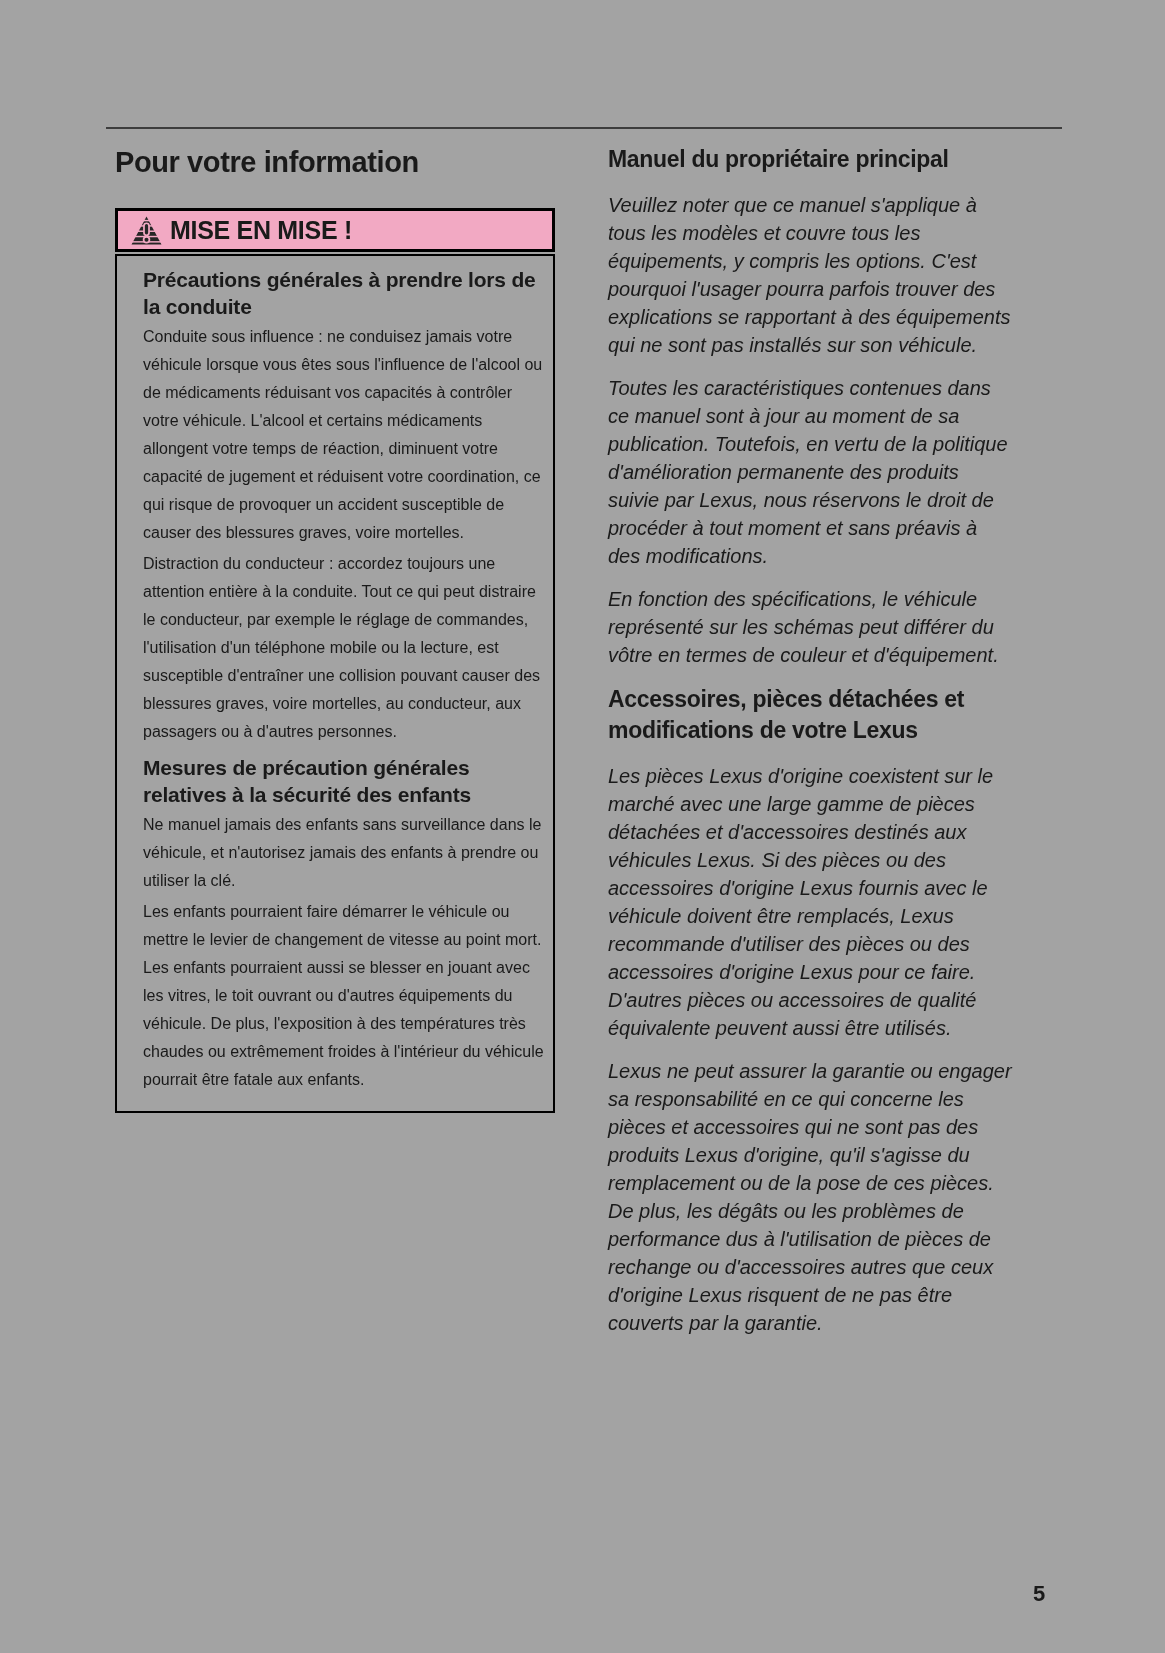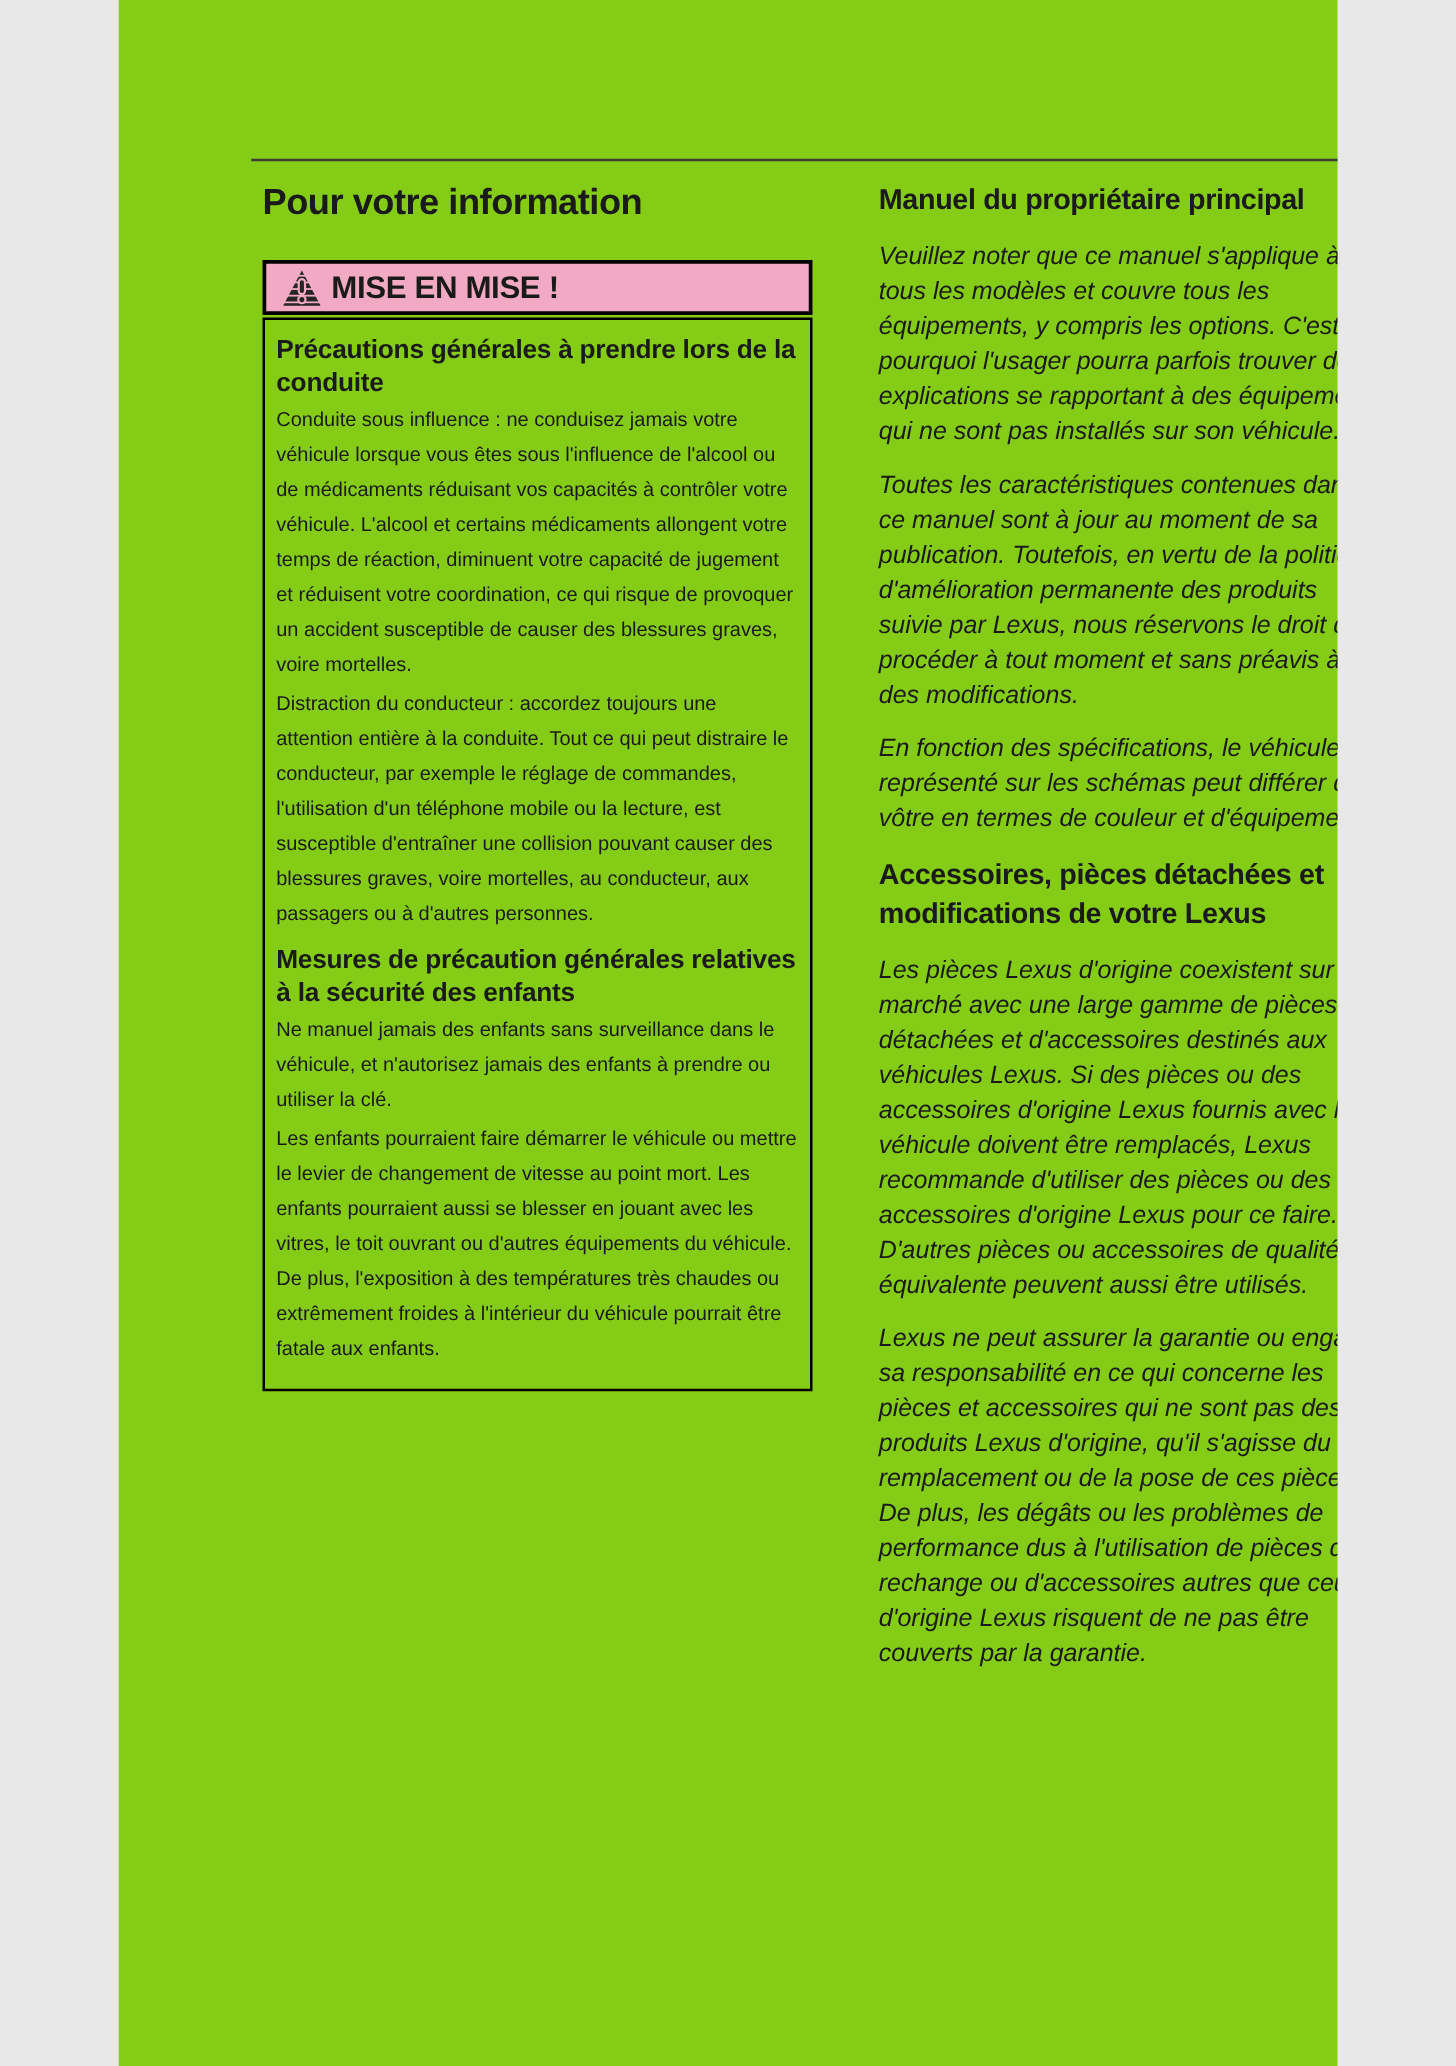--- a/index.html
+++ b/index.html
@@ -1,20 +1,20 @@
 <!DOCTYPE html>
 <html lang="fr"><head>
 <meta charset="utf-8">
 <style>
   html, body { margin: 0; padding: 0; background: #e8e8e8; }
   .page {
     position: relative;
-    width: 975px;
+    width: 1165px;
     height: 1653px;
-    background: #84cc16;
+    background: #a3a3a3;
     font-family: "Liberation Sans", sans-serif;
     color: #1a1a1a;
     overflow: hidden;
     margin: 0 auto;
   }
   .top-rule {
     position: absolute;
     left: 106px;
     top: 127px;
     width: 956px;
@@ -54,21 +54,21 @@
   .warning-title {
     font-size: 25px;
     font-weight: bold;
     letter-spacing: -0.3px;
     white-space: nowrap;
   }
   .warning-body {
     box-sizing: border-box;
     border: 2px solid #000000;
     margin-top: 2px;
-    padding: 8px 9px 14px 9px;
+    padding: 8px 9px 14px 26px;
   }
   .box-subheading {
     font-size: 21px;
     font-weight: bold;
     line-height: 27px;
     letter-spacing: -0.2px;
     margin: 2px 0 3px 0;
   }
   .box-subheading.spaced { margin-top: 8px; }
   .box-para {

